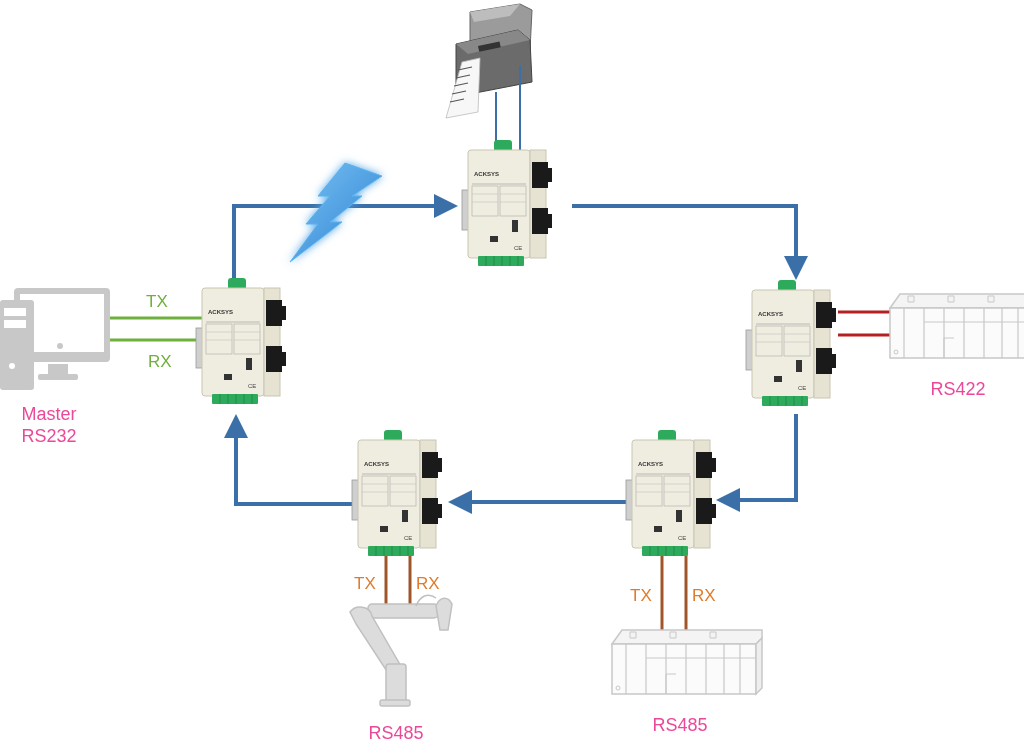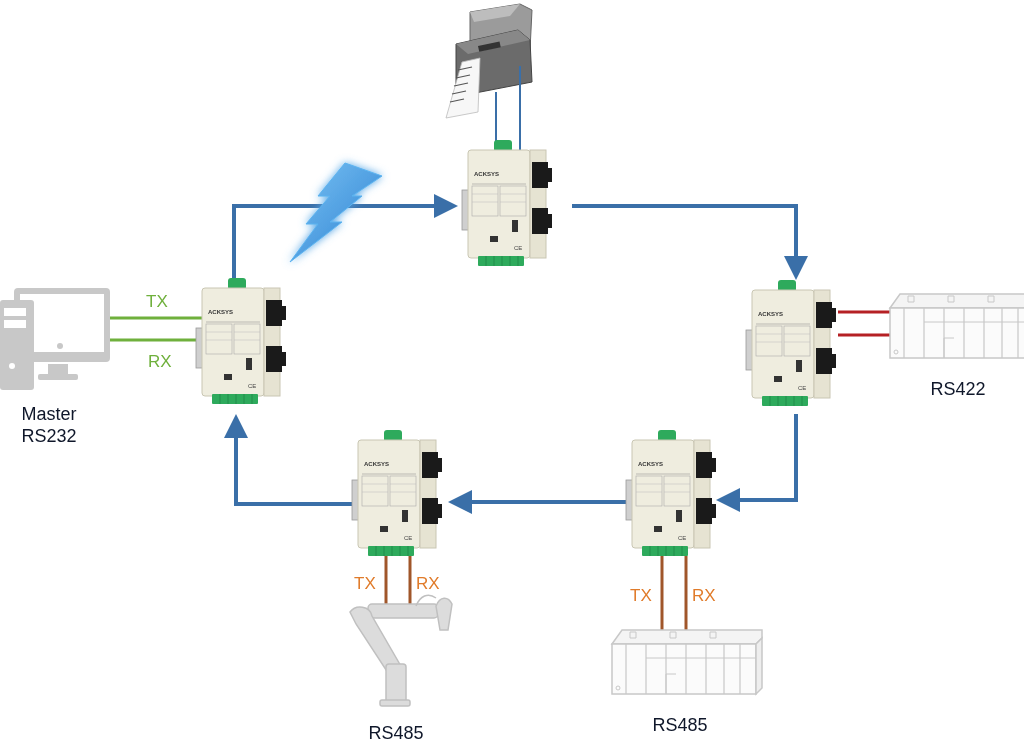--- a/index.html
+++ b/index.html
@@ -1,18 +1,18 @@
 <!DOCTYPE html>
 <html><head>
 <meta charset="utf-8">
 <style>
   html, body { margin:0; padding:0; background:#ffffff; }
   body { width:1024px; height:756px; position:relative; overflow:hidden; font-family:"Liberation Sans", sans-serif; }
   svg#diagram { position:absolute; left:0; top:0; }
-  .lbl { position:absolute; font-family:"Liberation Sans", sans-serif; font-size:18px; color:#0f172a; text-align:center; line-height:22px; }
+  .lbl { position:absolute; font-family:"Liberation Sans", sans-serif; font-size:18px; color:#ec4899; text-align:center; line-height:22px; }
   .sig { position:absolute; font-family:"Liberation Sans", sans-serif; font-size:17px;text-align:right; }
   .green { color:#6fb03c; }
   .orange { color:#e07b2a; }
 </style>
 </head>
 <body>
 
 <svg id="diagram" width="1024" height="756" viewBox="0 0 1024 756">
   <defs>
     <marker id="arrow" markerWidth="6" markerHeight="6" refX="3" refY="3" orient="auto" markerUnits="strokeWidth">

